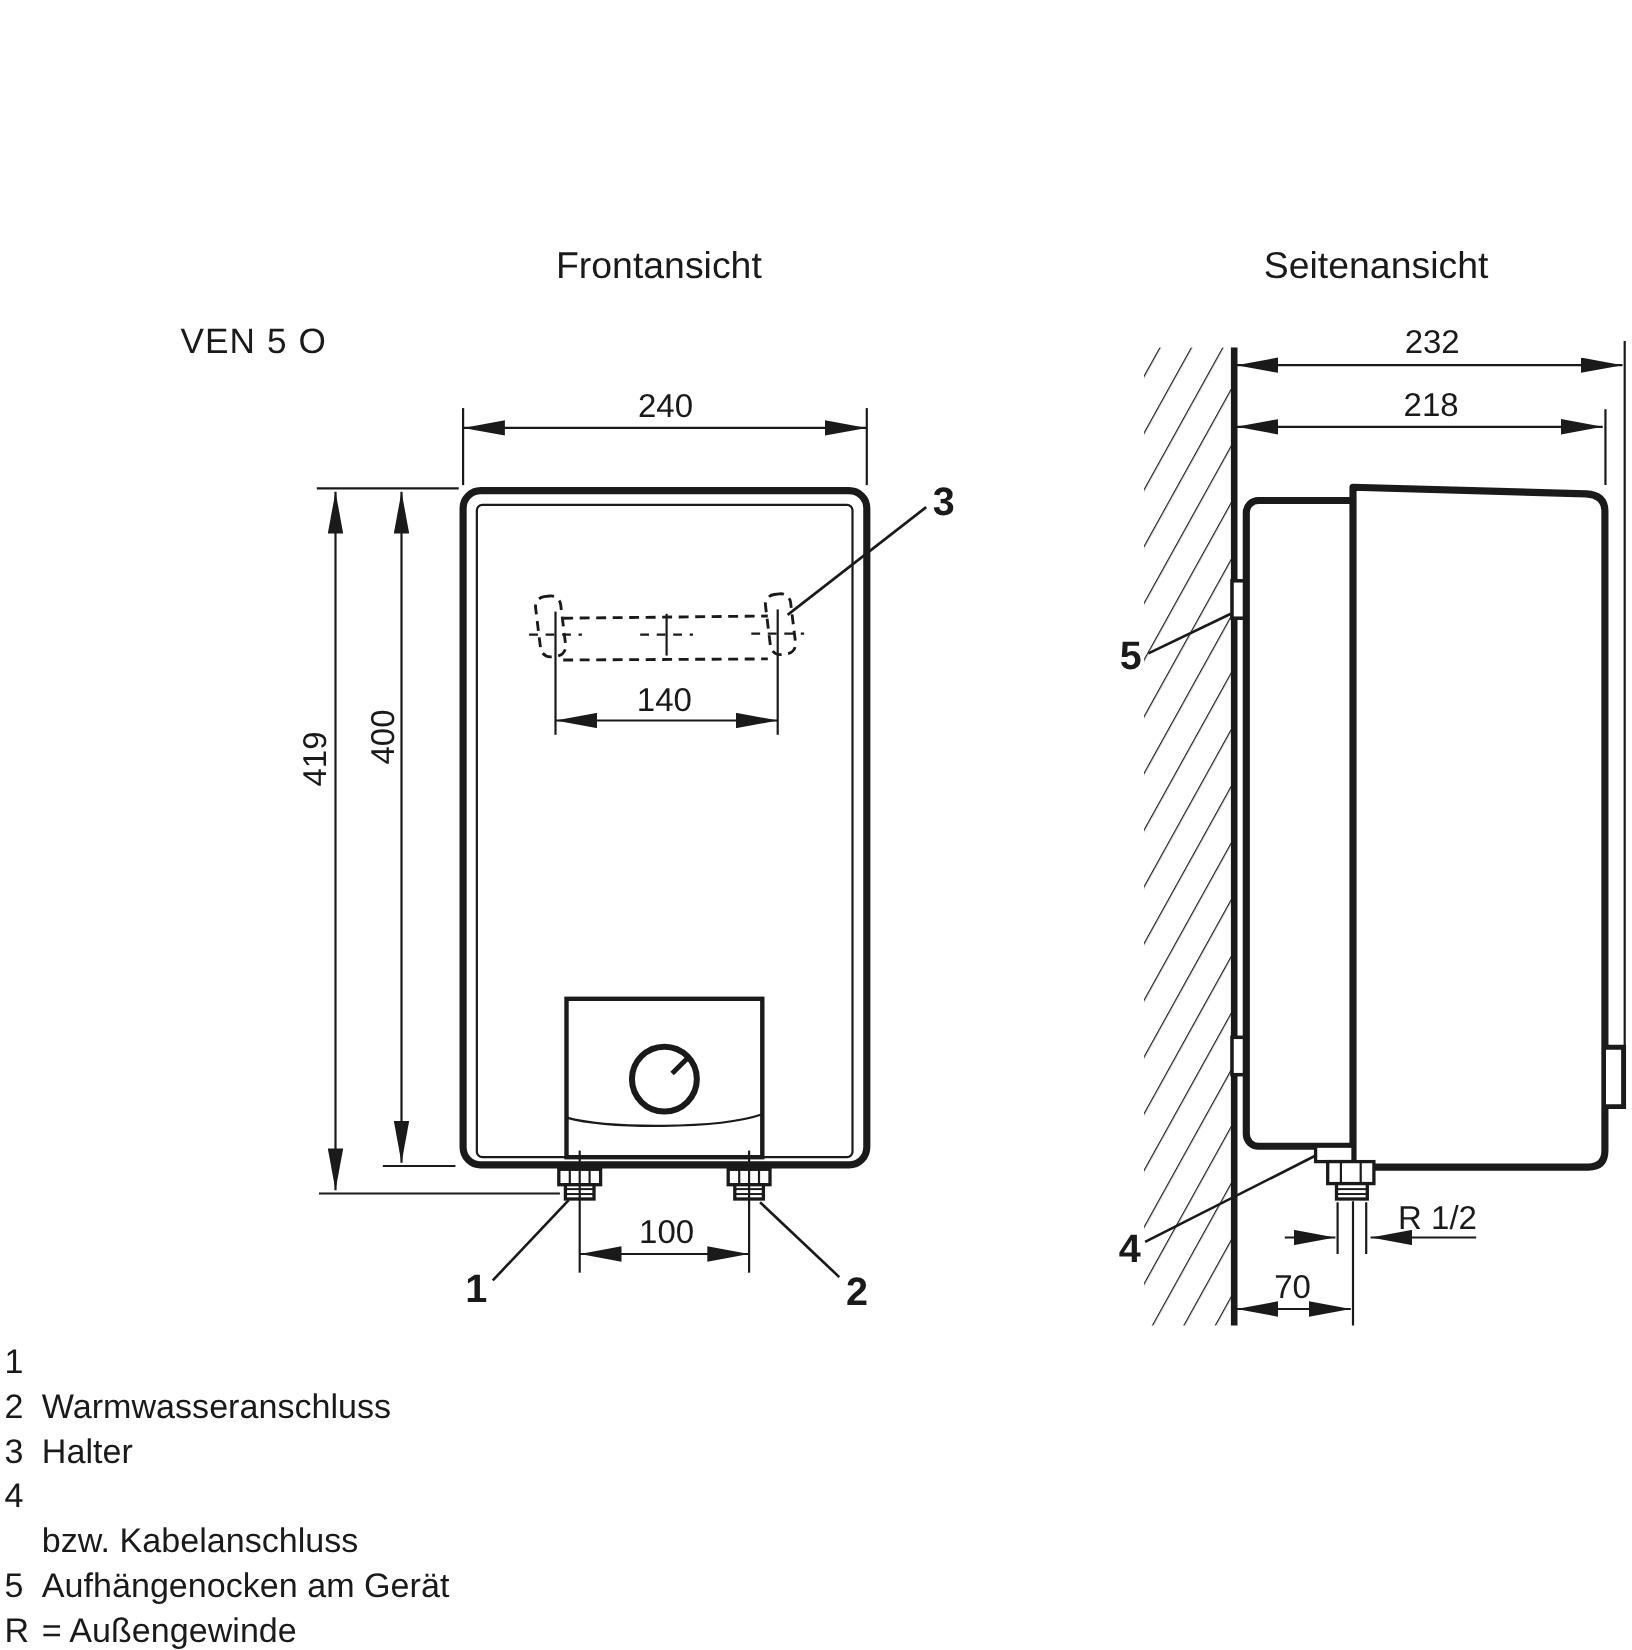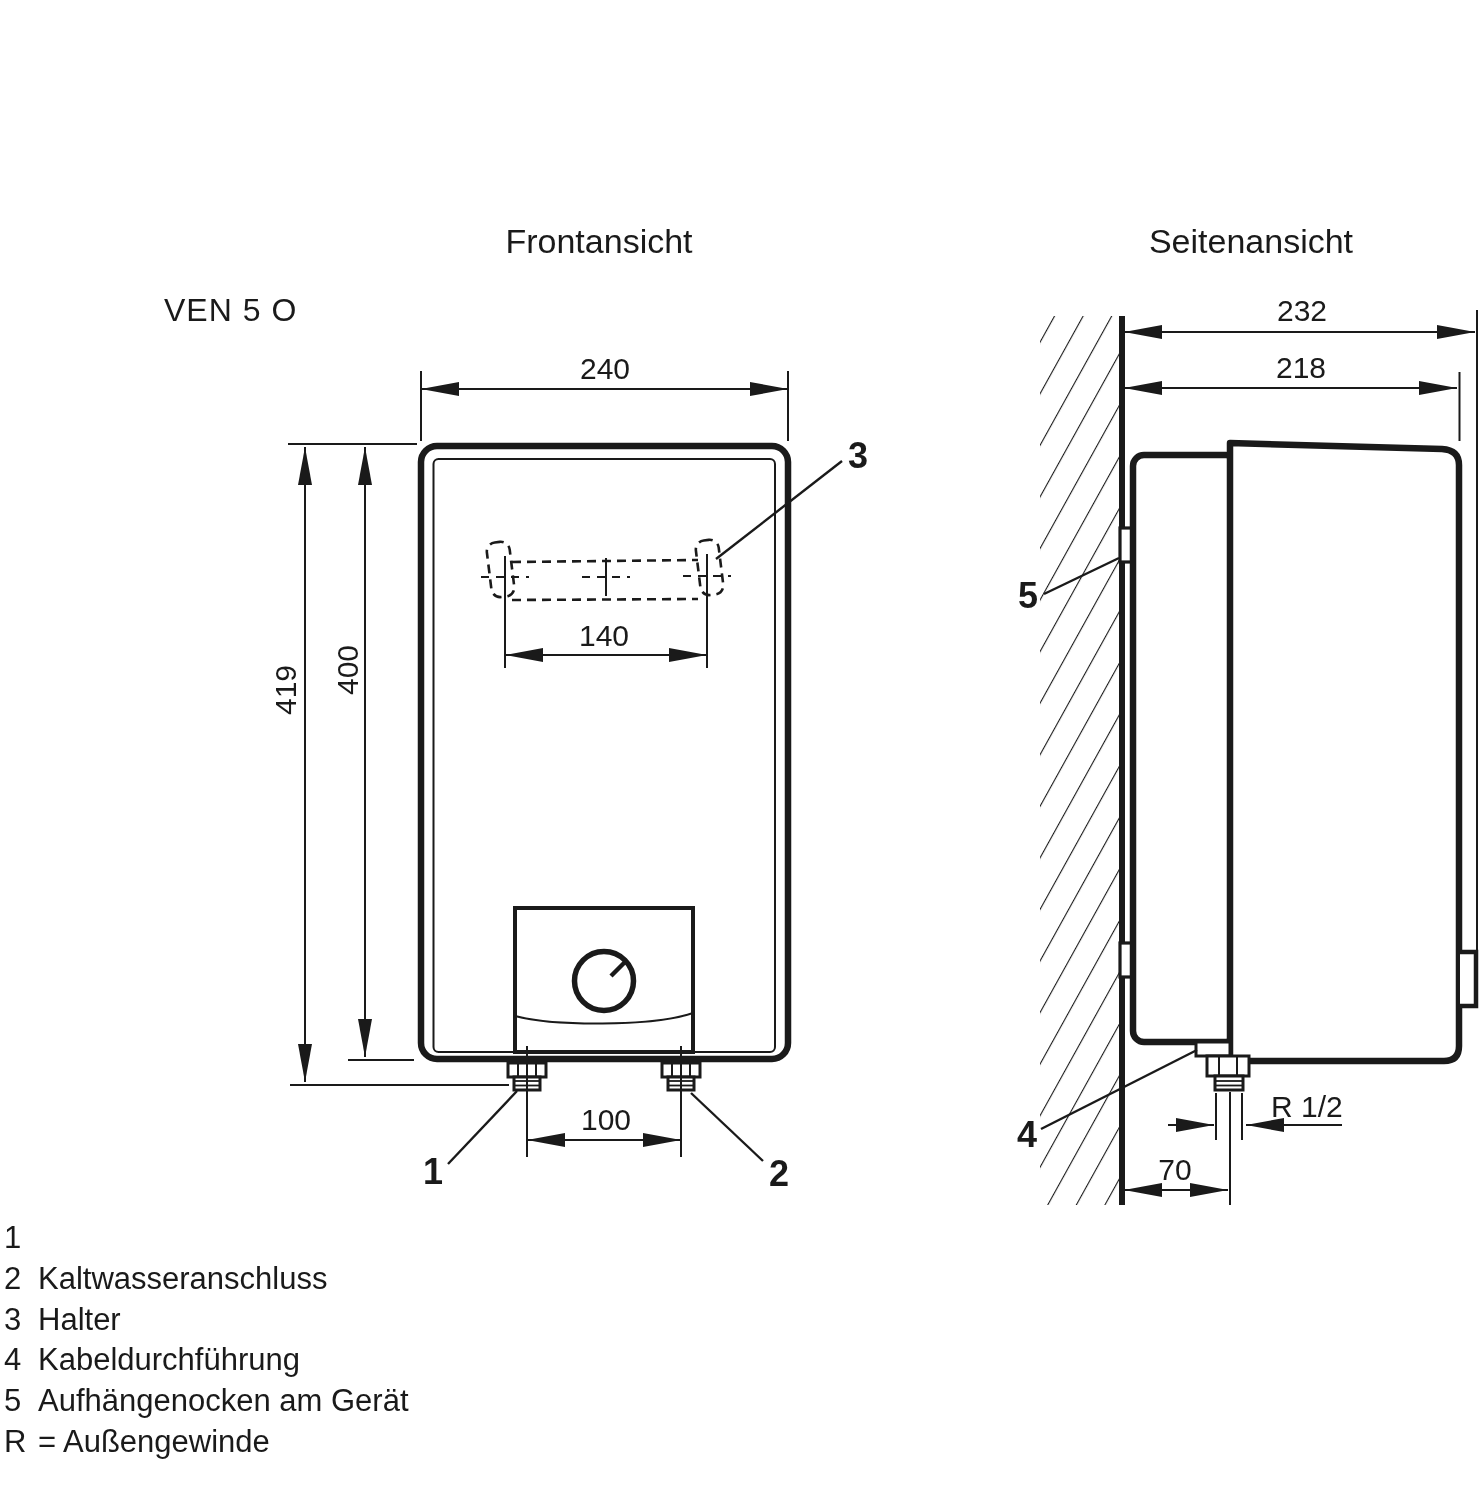--- a/index.html
+++ b/index.html
@@ -182,29 +182,32 @@
     <text class="t-callout" x="1028" y="608" text-anchor="middle">5</text>
   </g>
 </svg>
 
 <div class="legend">
   <div class="legend-row">
     <span class="legend-key">1</span>
   </div>
   <div class="legend-row">
     <span class="legend-key">2</span>
-    <span class="legend-text">Kaltwasseranschluss</span>
+    <span class="legend-text">Warmwasseranschluss</span>
   </div>
   <div class="legend-row">
     <span class="legend-key">3</span>
     <span class="legend-text">Halter</span>
   </div>
   <div class="legend-row">
     <span class="legend-key">4</span>
-    <span class="legend-text">Kabeldurchführung</span>
+  </div>
+  <div class="legend-row">
+    <span class="legend-key"></span>
+    <span class="legend-text">bzw. Kabelanschluss</span>
   </div>
   <div class="legend-row">
     <span class="legend-key">5</span>
     <span class="legend-text">Aufhängenocken am Gerät</span>
   </div>
   <div class="legend-row">
     <span class="legend-key">R</span>
     <span class="legend-text">= Außengewinde</span>
   </div>
 </div>

